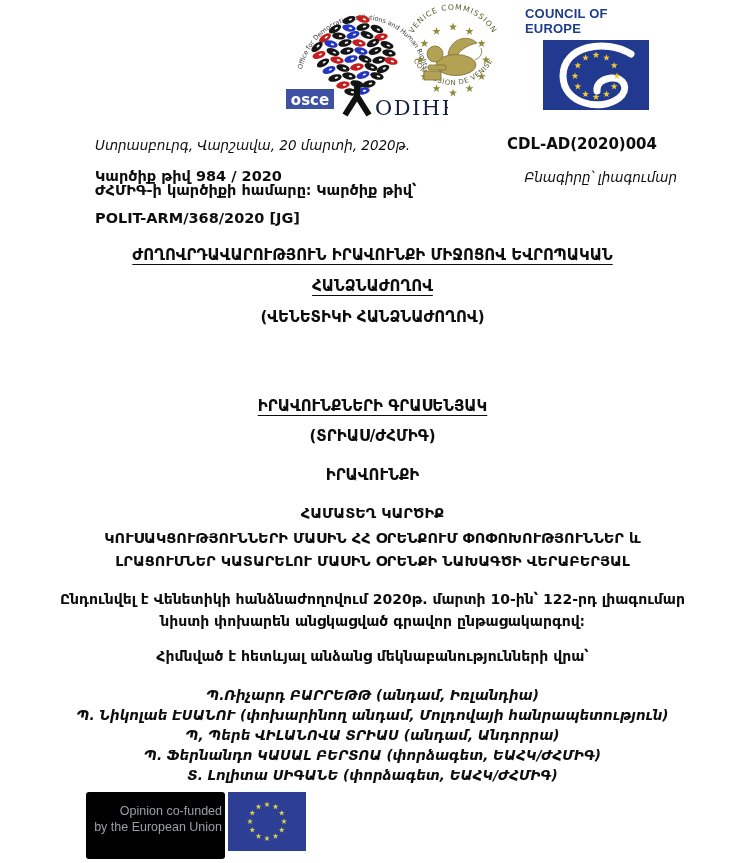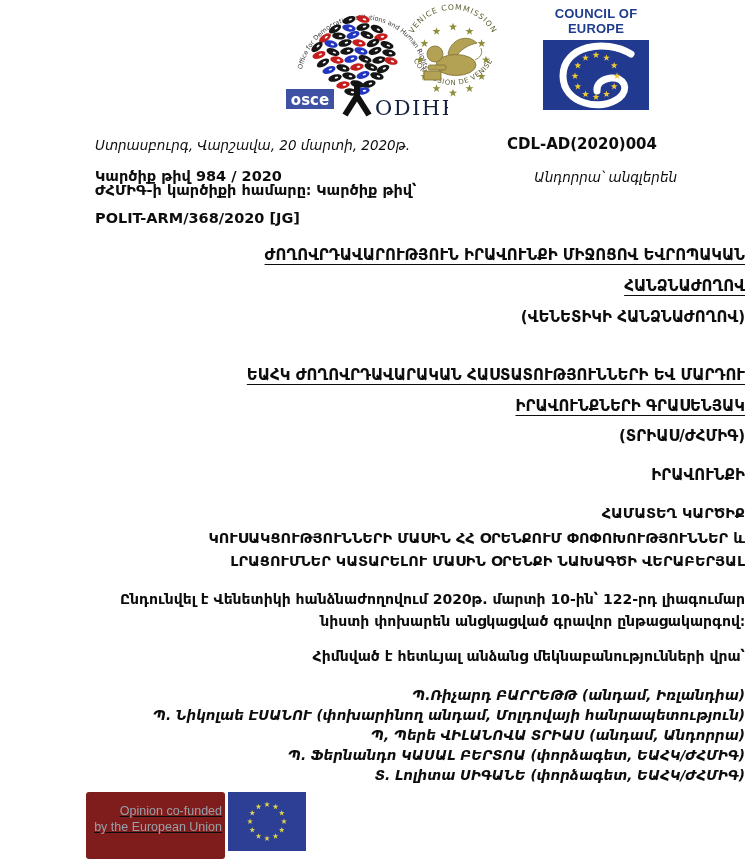--- a/index.html
+++ b/index.html
@@ -1,29 +1,29 @@
 <!DOCTYPE html>
 <html><head>
 <meta charset="utf-8">
 <style>
   html,body{margin:0;padding:0;background:#fff;}
   .page{position:relative;width:745px;height:863px;background:#ffffff;overflow:hidden;
         font-family:"DejaVu Sans",sans-serif;color:#0d0d0d;}
   .abs{position:absolute;}
-  .c{position:absolute;left:0;width:745px;text-align:right;}
+  .c{position:absolute;left:0;width:745px;text-align:center;}
   .b{font-weight:bold;}
   .u{text-decoration:underline;text-underline-offset:4px;text-decoration-thickness:1.3px;}
   .f135{font-size:13.5px;font-style:italic;}
   .f14{font-size:14px;}
   .f145{font-size:14.5px;}
   .f15{font-size:15px;}
   .exp{line-height:20px;}
   .coe-t{font-family:"Liberation Sans",sans-serif;font-size:13px;font-weight:700;
-         color:#1e3c8c;text-align:center;letter-spacing:0.2px;}
-  .fund-box{background:#7f1d1d;border-radius:3px;padding:11px 3px 0 0;text-decoration:underline;}
+         color:#1e3c8c;letter-spacing:0.2px;}
+  .fund-box{background:#000000;border-radius:3px;padding:11px 3px 0 0;}
   .fund{font-family:"Liberation Sans",sans-serif;font-size:12.5px;color:#98a0a9;
         text-align:right;line-height:16px;}
 </style>
 </head>
 <body>
 
 <div class="page">
 
   <svg class="abs" style="left:283px;top:2px" width="165" height="118" viewBox="0 0 165 118">
     <defs>
@@ -179,30 +179,29 @@
           <use href="#star5" xlink:href="#star5" transform="translate(34.81 25.50) scale(0.72)"></use>
           <use href="#star5" xlink:href="#star5" transform="translate(42.50 17.81) scale(0.72)"></use>
         </g>
     </svg>
   </div>
 
   <div class="abs f135" style="left:95px;top:137px">Ստրասբուրգ, Վարշավա, 20 մարտի, 2020թ.</div>
   <div class="abs f15 b" style="right:88px;top:135px">CDL-AD(2020)004</div>
 
   <div class="abs b f145" style="left:95px;top:168px">Կարծիք թիվ 984 / 2020</div>
-  <div class="abs f135" style="right:68px;top:169px">Անդորրա՝ անգլերեն</div>
+  <div class="abs f135" style="right:68px;top:169px">Բնագիրը՝ լիագումար</div>
 
   <div class="abs b f145" style="left:95px;top:182px">ԺՀՄԻԳ-ի կարծիքի համարը։ Կարծիք թիվ՝</div>
   <div class="abs b f145" style="left:95px;top:210px">POLIT-ARM/368/2020 [JG]</div>
 
   <div class="c b f15 u" style="top:246px">ԺՈՂՈՎՐԴԱՎԱՐՈՒԹՅՈՒՆ ԻՐԱՎՈՒՆՔԻ ՄԻՋՈՑՈՎ ԵՎՐՈՊԱԿԱՆ</div>
   <div class="c b f15 u" style="top:277px">ՀԱՆՁՆԱԺՈՂՈՎ</div>
   <div class="c b f15" style="top:308px">(ՎԵՆԵՏԻԿԻ ՀԱՆՁՆԱԺՈՂՈՎ)</div>
 
-  <div class="c b f15 u" style="top:366px">ԵԱՀԿ ԺՈՂՈՎՐԴԱՎԱՐԱԿԱՆ ՀԱՍՏԱՏՈՒԹՅՈՒՆՆԵՐԻ ԵՎ ՄԱՐԴՈՒ</div>
   <div class="c b f15 u" style="top:397px">ԻՐԱՎՈՒՆՔՆԵՐԻ ԳՐԱՍԵՆՅԱԿ</div>
   <div class="c b f15" style="top:427px">(ՏՐԻԱՍ/ԺՀՄԻԳ)</div>
 
   <div class="c b f15" style="top:466px">ԻՐԱՎՈՒՆՔԻ</div>
 
   <div class="c b f145" style="top:505px">ՀԱՄԱՏԵՂ ԿԱՐԾԻՔ</div>
   <div class="c b f145" style="top:530px">ԿՈՒՍԱԿՑՈՒԹՅՈՒՆՆԵՐԻ ՄԱՍԻՆ ՀՀ ՕՐԵՆՔՈՒՄ ՓՈՓՈԽՈՒԹՅՈՒՆՆԵՐ և</div>
   <div class="c b f145" style="top:553px">ԼՐԱՑՈՒՄՆԵՐ ԿԱՏԱՐԵԼՈՒ ՄԱՍԻՆ ՕՐԵՆՔԻ ՆԱԽԱԳԾԻ ՎԵՐԱԲԵՐՅԱԼ</div>
 
   <div class="c b f14" style="top:591px">Ընդունվել է  Վենետիկի հանձնաժողովում 2020թ. մարտի 10-ին՝ 122-րդ լիագումար</div>

